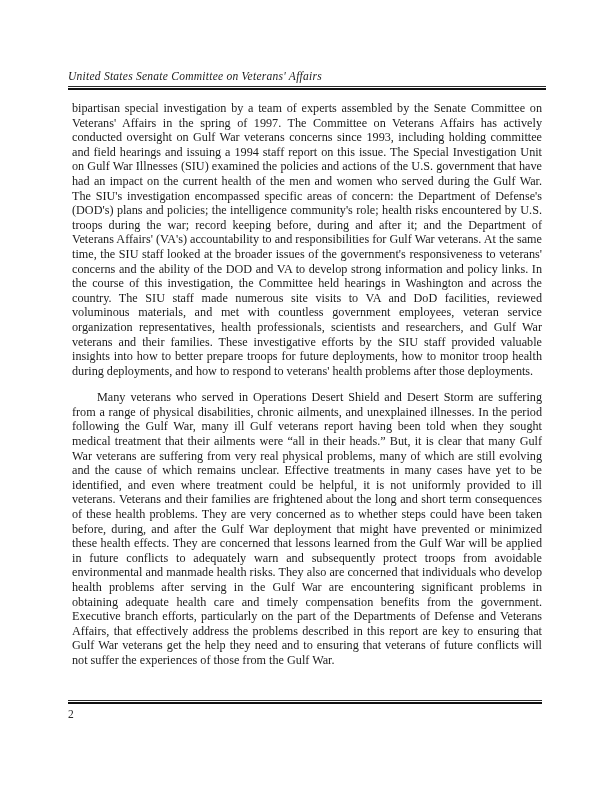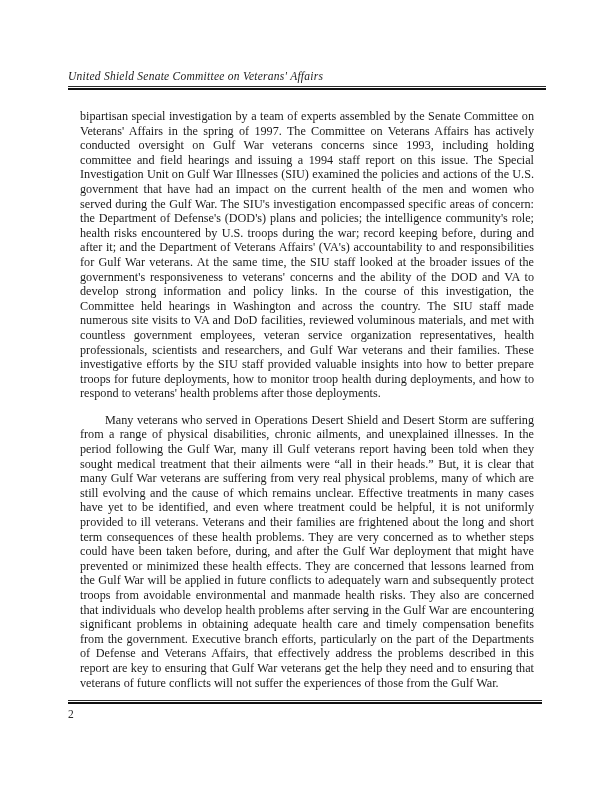--- a/index.html
+++ b/index.html
@@ -44,21 +44,21 @@
   .body-text {
     position: absolute;
     left: 68px;
     top: 97px;
     width: 478px;
     font-size: 12.2px;
     line-height: 14.6px;
     text-align: justify;
   }
   .body-text p {
-    margin: 12px;
+    margin: 4px;
     padding: 0;
   }
   .para-2 {
     margin-top: 12px !important;
     text-indent: 25px;
   }
   .footer {
     position: absolute;
     left: 68px;
     top: 697px;
@@ -69,21 +69,21 @@
     font-size: 11.5px;
     color: #2a2a2a;
   }
 </style>
 </head>
 <body>
 
 <div class="page">
 
   <div class="header">
-    <div class="header-title">United Shield Senate Committee on Veterans' Affairs</div>
+    <div class="header-title">United States Senate Committee on Veterans' Affairs</div>
     <div class="double-rule">
       <div class="rule-thin"></div>
       <div class="rule-thick"></div>
     </div>
   </div>
 
   <div class="body-text">
     <p class="para-1">bipartisan special investigation by a team of experts assembled by the Senate Committee on Veterans' Affairs in the spring of 1997. The Committee on Veterans Affairs has actively conducted oversight on Gulf War veterans concerns since 1993, including holding committee and field hearings and issuing a 1994 staff report on this issue. The Special Investigation Unit on Gulf War Illnesses (SIU) examined the policies and actions of the U.S. government that have had an impact on the current health of the men and women who served during the Gulf War.  The SIU's investigation encompassed specific areas of concern: the Department of Defense's (DOD's) plans and policies; the intelligence community's role; health risks encountered by U.S. troops during the war; record keeping before, during and after it; and the Department of Veterans Affairs' (VA's) accountability to and responsibilities for Gulf War veterans. At the same time, the SIU staff looked at the broader issues of the government's responsiveness to veterans' concerns and the ability of the DOD and VA to develop strong information and policy links. In the course of this investigation, the Committee held hearings in Washington and across the country.  The SIU staff made numerous site visits to VA and DoD facilities, reviewed voluminous materials, and met with countless government employees, veteran service organization representatives, health professionals, scientists and researchers, and Gulf War veterans and their families. These investigative efforts by the SIU staff provided valuable insights into how to better prepare troops for future deployments, how to monitor troop health during deployments, and how to respond to veterans' health problems after those deployments.</p>
     <p class="para-2">Many veterans who served in Operations Desert Shield and Desert Storm are suffering from a range of physical disabilities, chronic ailments, and unexplained illnesses. In the period following the Gulf War, many ill Gulf veterans report having been told when they sought medical treatment that their ailments were “all in their heads.”  But, it is clear that many Gulf War veterans are suffering from very real physical problems, many of which are still evolving and the cause of which remains unclear. Effective treatments in many cases have yet to be identified, and even where treatment could be helpful, it is not uniformly provided to ill veterans. Veterans and their families are frightened about the long and short term consequences of these health problems. They are very concerned as to whether steps could have been taken before, during, and after the Gulf War deployment that might have prevented or minimized these health effects.  They are concerned that lessons learned from the Gulf War will be applied in future conflicts to adequately warn and subsequently protect troops from avoidable environmental and manmade health risks.  They also are concerned that individuals who develop health problems after serving in the Gulf War are encountering significant problems in obtaining adequate health care and timely compensation benefits from the government. Executive branch efforts, particularly on the part of the Departments of Defense and Veterans Affairs, that effectively address the problems described in this report are key to ensuring that Gulf War veterans get the help they need and to ensuring that veterans of future conflicts will not suffer the experiences of those from the Gulf War.</p>
   </div>

